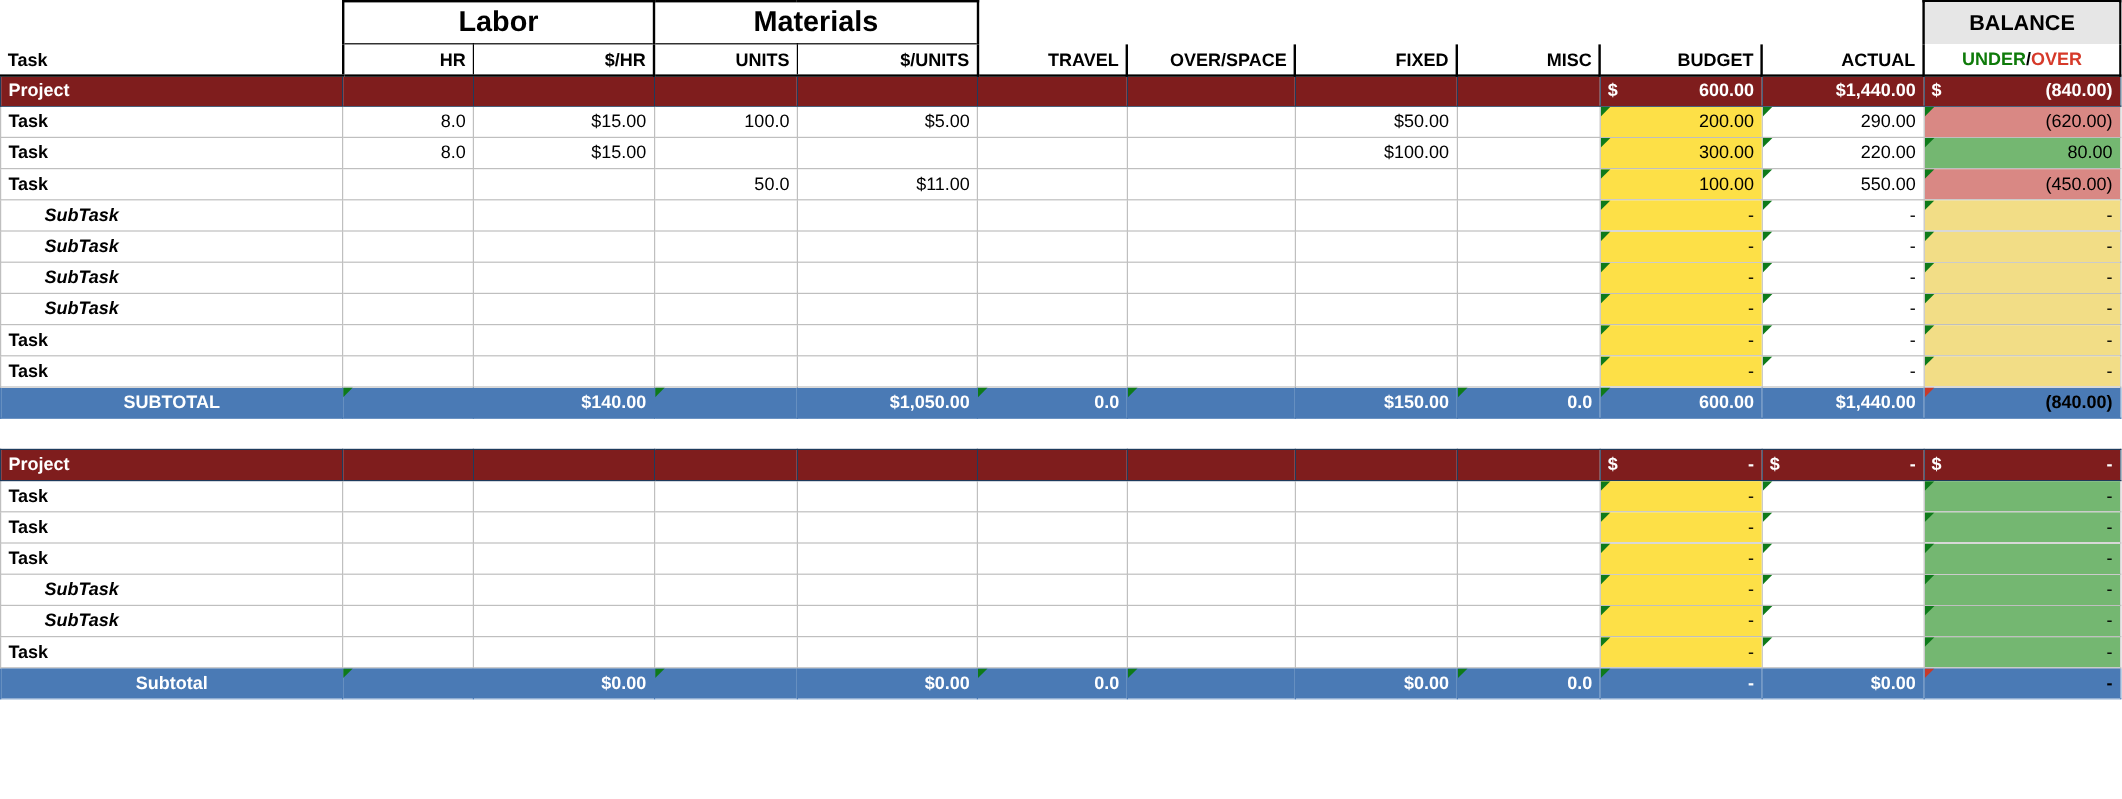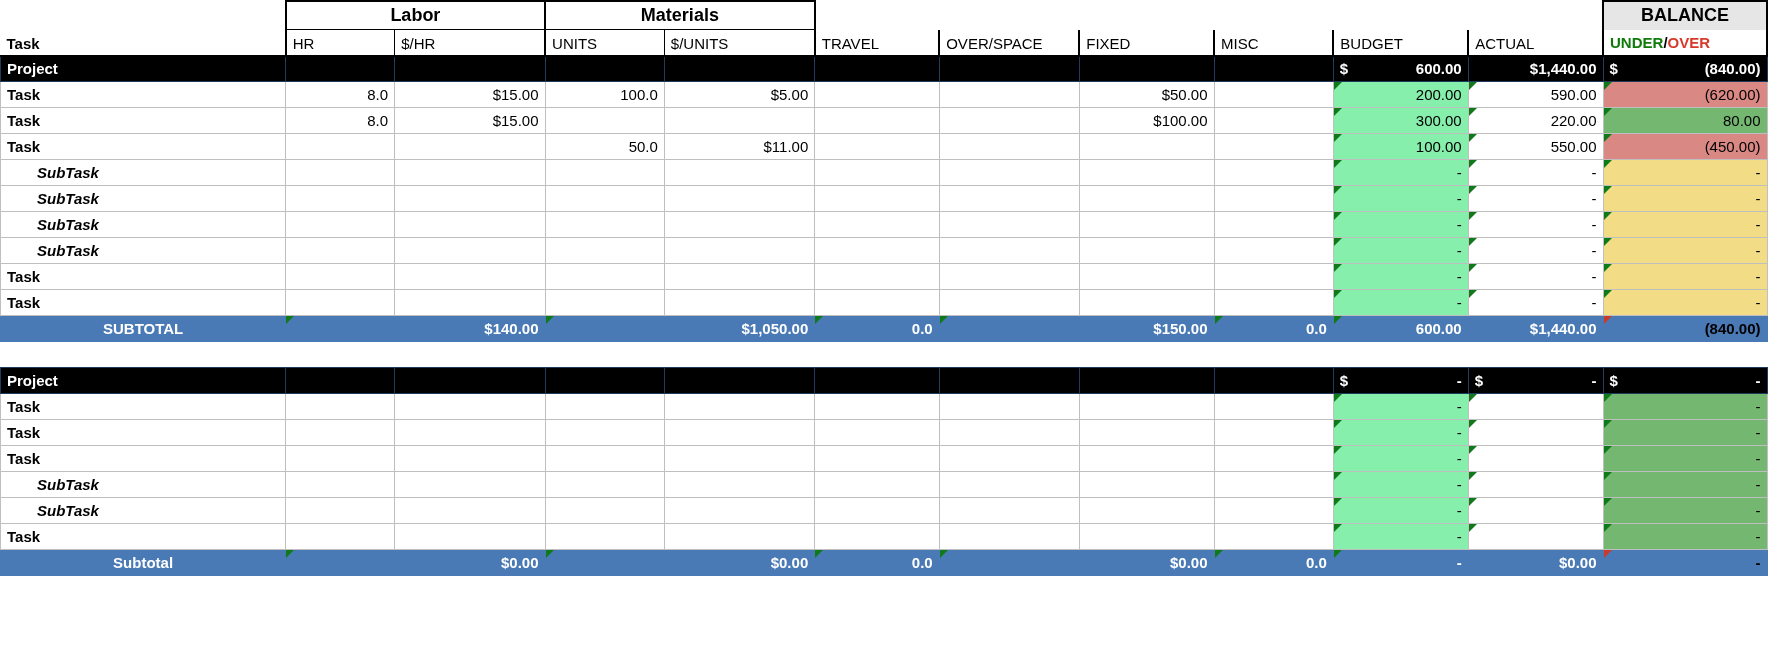--- a/index.html
+++ b/index.html
@@ -25,63 +25,63 @@
     position: relative;
   }
   .noborder { border: none; }
   .center { text-align: center; }
   .right { text-align: right; }
   .bold { font-weight: bold; }
   .italic { font-style: italic; }
   .hdr-group {
     text-align: center;
     font-weight: bold;
-    font-size: 18px;
+    font-size: 24px;
     border: 2px solid #000;
     border-bottom: 1px solid #000;
   }
   .hdr-col {
-    text-align: left;
-    font-weight: normal;
+    text-align: right;
+    font-weight: bold;
     border: 2px solid #000;
     border-top: none;
     vertical-align: bottom;
   }
   .leftpair { border-right: 1px solid #000; }
   .rightpair { border-left: 1px solid #000; }
   .task-col { font-weight: bold; text-align: left; vertical-align: bottom; }
   .balance-top {
     background: #e6e6e6;
     font-weight: bold;
     font-size: 18px;
     text-align: center;
     border: 2px solid #000;
     border-bottom: none;
   }
   .balance-bot {
     font-weight: bold;
-    text-align: left;
+    text-align: center;
     border: 2px solid #000;
     border-top: none;
   }
   .under { color: #0f7b0a; }
   .over { color: #d63a2a; }
   .projrow td {
-    background: #000000;
+    background: #7f1d1d;
     color: #fff;
     font-weight: bold;
     border-color: #1f3b5c;
   }
   .subrow td {
     background: #4a7ab5;
     color: #fff;
     font-weight: bold;
     border-color: #4a7ab5;
   }
-  .budget-cell { background: #86efac; }
+  .budget-cell { background: #fde047; }
   .bal-red { background: #d98884; }
   .bal-green { background: #74b771; }
   .bal-yellow { background: #f2dd86; }
   .mark-green::before {
     content: '';
     position: absolute;
     top: 0; left: 0;
     border-top: 8px solid #0e7a1a;
     border-right: 8px solid transparent;
   }
@@ -176,21 +176,21 @@
         <td class="bold" style="text-align: left;">Task</td>
         <td class="right">8.0</td>
         <td class="right">$15.00</td>
         <td class="right">100.0</td>
         <td class="right">$5.00</td>
         <td class="right"></td>
         <td class="right"></td>
         <td class="right">$50.00</td>
         <td class="right"></td>
         <td class="right budget-cell mark-green">200.00</td>
-        <td class="right mark-green">590.00</td>
+        <td class="right mark-green">290.00</td>
         <td class="right mark-green bal-red">(620.00)</td>
       </tr>
       <tr>
         <td class="bold" style="text-align: left;">Task</td>
         <td class="right">8.0</td>
         <td class="right">$15.00</td>
         <td class="right"></td>
         <td class="right"></td>
         <td class="right"></td>
         <td class="right"></td>

